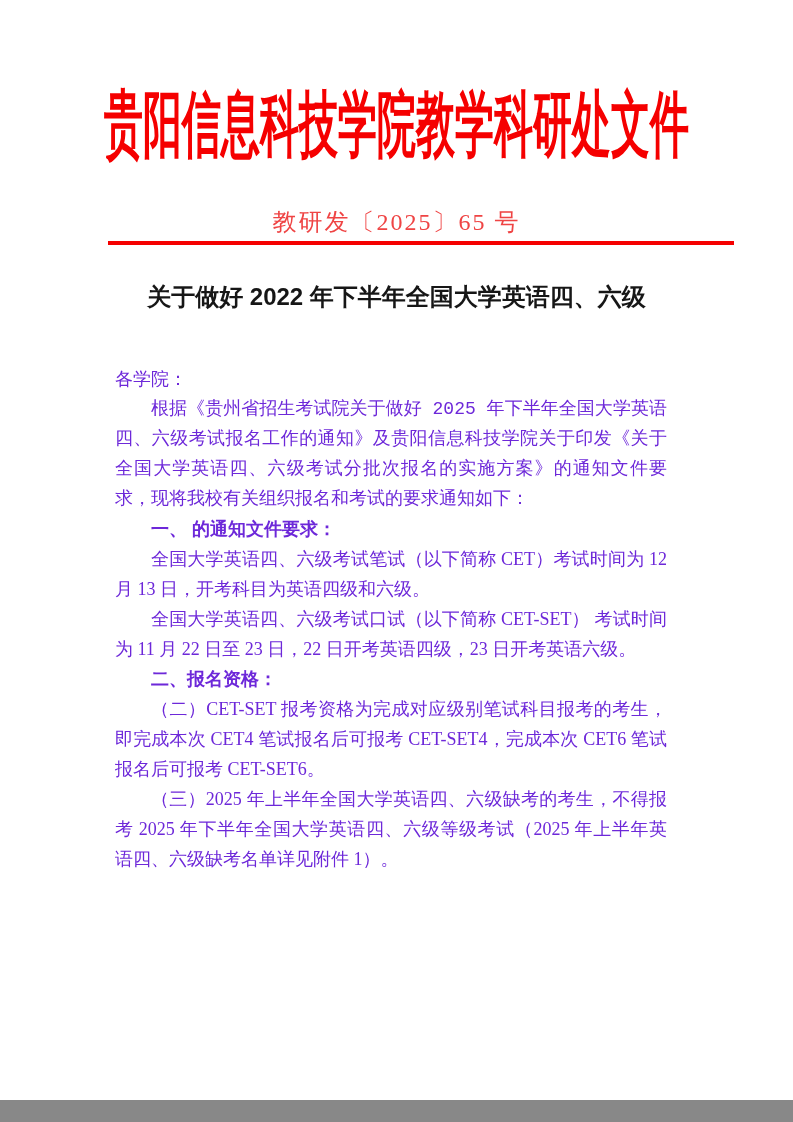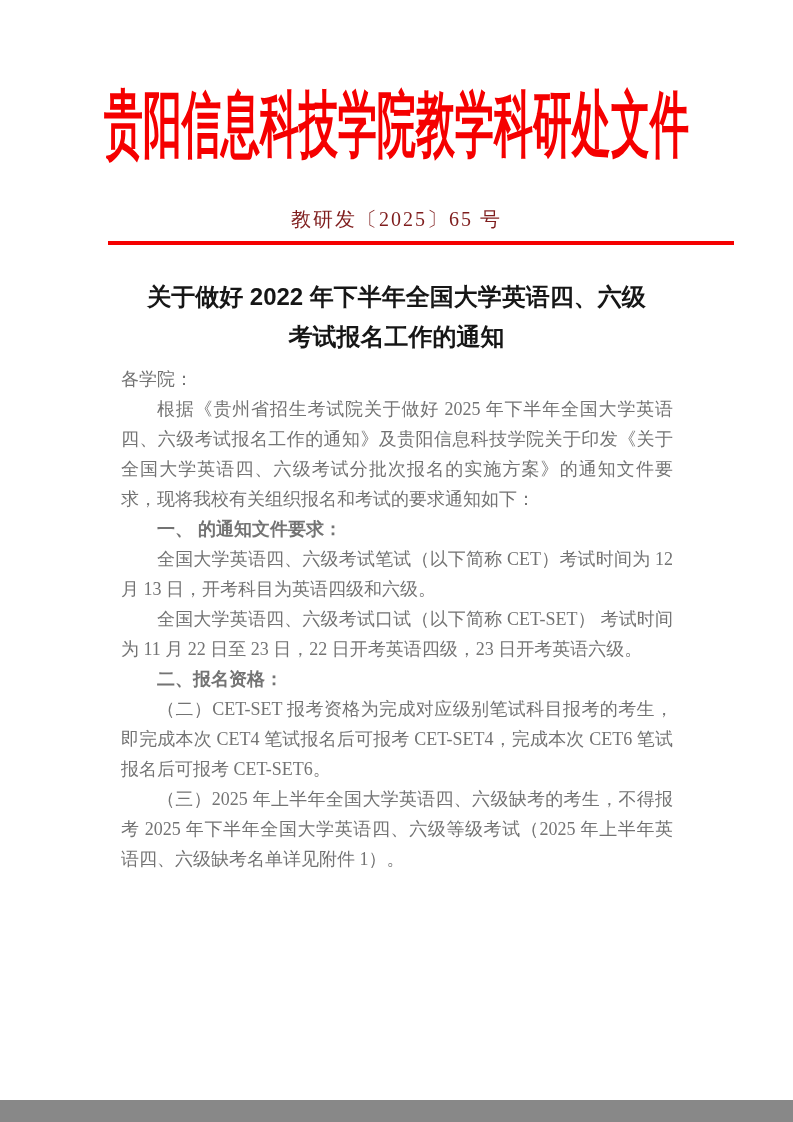--- a/index.html
+++ b/index.html
@@ -29,23 +29,23 @@
     transform: scaleY(1.85);
     transform-origin: center top;
     white-space: nowrap;
   }
   .doc-number {
     position: absolute;
     top: 206px;
     left: 0;
     width: 100%;
     text-align: center;
-    font-size: 20px;
+    font-size: 24px;
     letter-spacing: 2px;
-    color: #7f1d1d;
+    color: #ef4444;
   }
   .red-line {
     position: absolute;
     top: 241px;
     left: 108px;
     width: 626px;
     height: 4px;
     background: #f50000;
   }
   .doc-title {
@@ -56,34 +56,34 @@
     text-align: center;
     font-family: "Liberation Sans", "DejaVu Sans", sans-serif;
     font-weight: 700;
     font-size: 24px;
     line-height: 40px;
     color: #161616;
   }
   .body-block {
     position: absolute;
     top: 364px;
-    left: 121px;
+    left: 115px;
     width: 552px;
     font-size: 18px;
     line-height: 30px;
     text-align: justify;
-    color: #737373;
+    color: #6d28d9;
   }
   .para { text-indent: 2em; }
   .salutation {
     text-indent: 0;
     font-family: "Liberation Sans", "DejaVu Sans", sans-serif;
   }
   .kaiti {
-    font-family: Liberation Serif, serif;
+    font-family: Liberation Mono, monospace;
   }
   .heading {
     font-family: "Liberation Sans", "DejaVu Sans", sans-serif;
     font-weight: 700;
   }
   .song {
     font-family: "Liberation Serif", "DejaVu Serif", serif;
   }
 </style>
 </head>
@@ -92,21 +92,20 @@
 <div class="page">
 
   <div class="red-header">贵阳信息科技学院教学科研处文件</div>
 
   <div class="doc-number">教研发〔2025〕65 号</div>
 
   <div class="red-line"></div>
 
   <div class="doc-title">
     <div>关于做好 2022 年下半年全国大学英语四、六级</div>
-    <div>考试报名工作的通知</div>
   </div>
 
   <div class="body-block">
     <div class="para salutation">各学院：</div>
     <div class="para kaiti">根据《贵州省招生考试院关于做好 2025 年下半年全国大学英语四、六级考试报名工作的通知》及贵阳信息科技学院关于印发《关于全国大学英语四、六级考试分批次报名的实施方案》的通知文件要求，现将我校有关组织报名和考试的要求通知如下：</div>
     <div class="para heading">一、 的通知文件要求：</div>
     <div class="para song">全国大学英语四、六级考试笔试（以下简称 CET）考试时间为 12 月 13 日，开考科目为英语四级和六级。</div>
     <div class="para song">全国大学英语四、六级考试口试（以下简称 CET-SET） 考试时间为 11 月 22 日至 23 日，22 日开考英语四级，23 日开考英语六级。</div>
     <div class="para heading">二、报名资格：</div>
     <div class="para song">（二）CET-SET 报考资格为完成对应级别笔试科目报考的考生，即完成本次 CET4 笔试报名后可报考 CET-SET4，完成本次 CET6 笔试报名后可报考 CET-SET6。</div>

